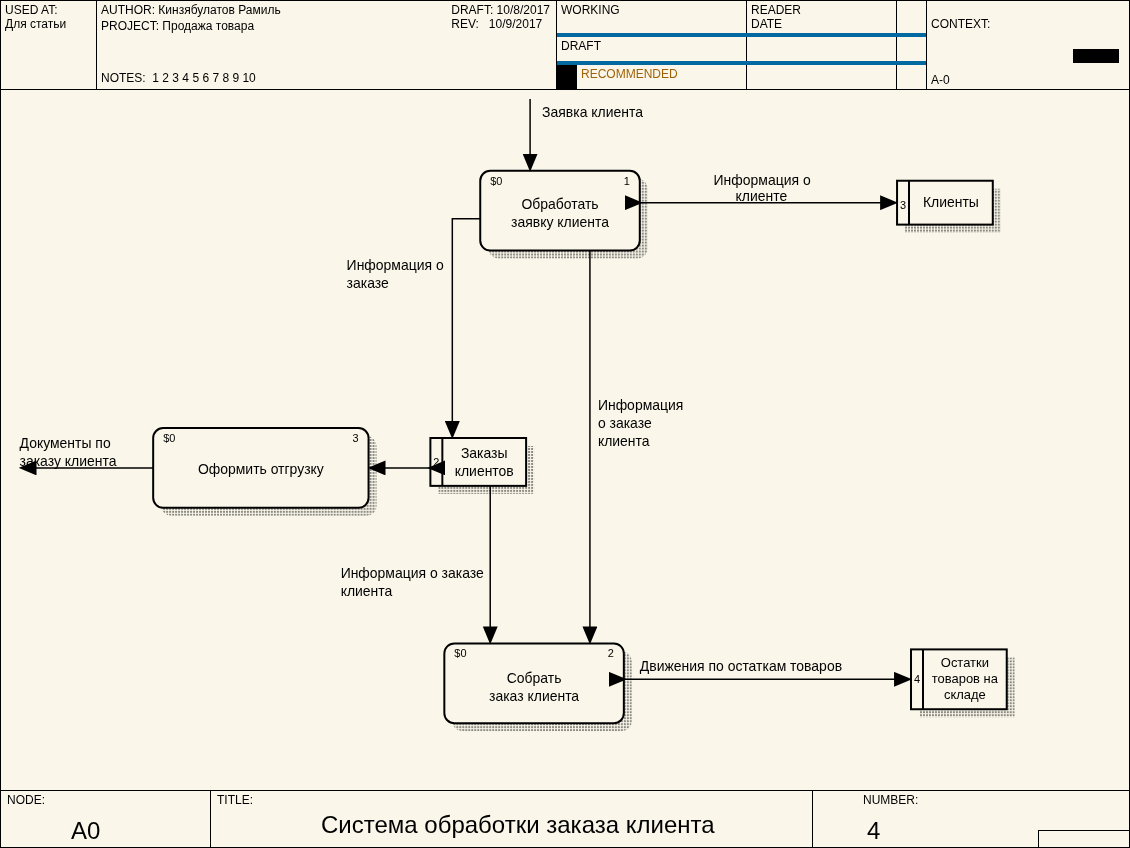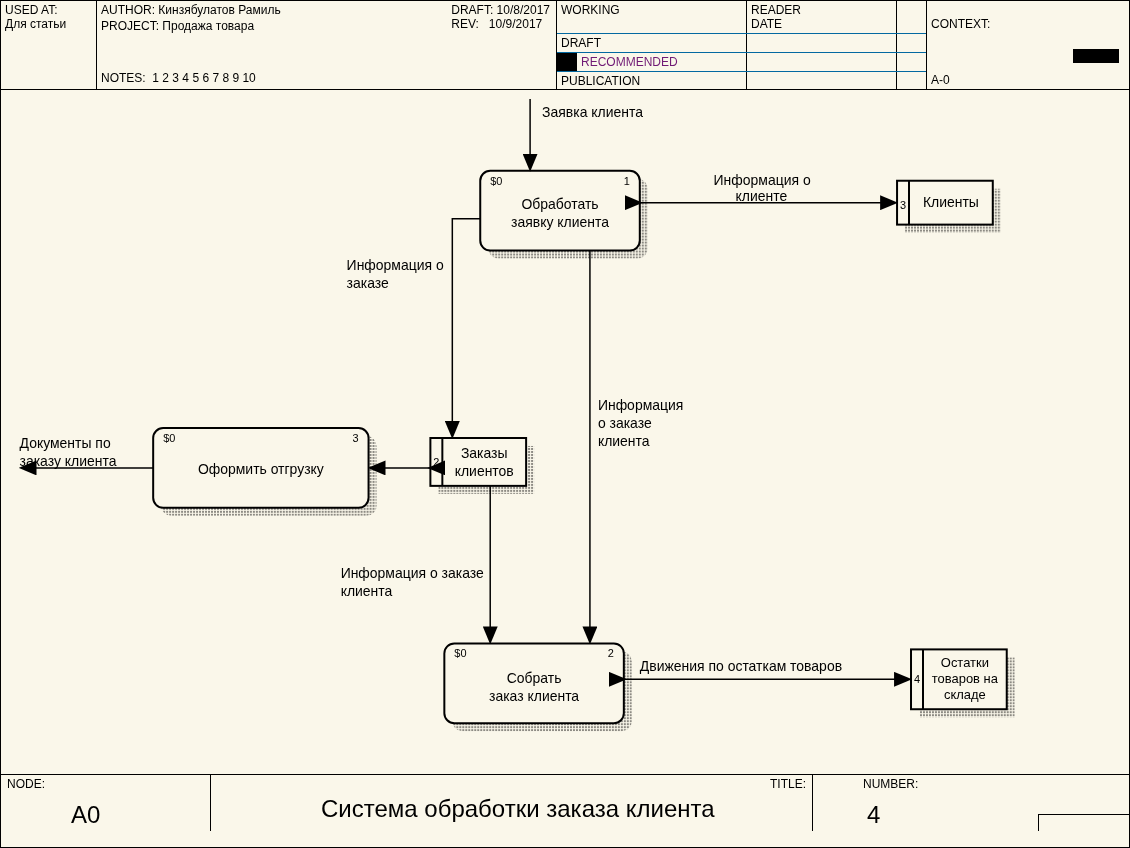--- a/index.html
+++ b/index.html
@@ -23,38 +23,38 @@
     font-size: 12px;
   }
   .header-cell {
     border-right: 1px solid #000;
     padding: 2px 4px;
     box-sizing: border-box;
   }
   .used-at { width: 96px; }
   .author-block { width: 460px; position: relative; }
   .status-block { width: 370px; display:flex; flex-direction:column; }
-  .status-row { flex:1; display:flex; border-bottom:1px solid #0369a1; }
+  .status-row { flex:1; display:flex; border-bottom:4px solid #0369a1; }
   .status-row:last-child { border-bottom:none; }
   .status-name { width:190px; border-right:1px solid #000; padding:2px 4px; font-size:12px; box-sizing:border-box; }
   .status-reader { width:150px; border-right:1px solid #000; padding:2px 4px; font-size:12px; box-sizing:border-box; }
   .status-reader-head { display:flex; justify-content:space-between;flex-direction:column; }
   .context-block { flex:1; padding:16px 4px; position:relative; }
   .status-hl { background:#000; color:#fff; }
   .author-row { margin-bottom:2px; }
   .author-label { display:inline-block; }
   .author-block .date-col { position:absolute; right:6px; top:2px; text-align:left; }
   .footer {
-    position:absolute; bottom:16px; left:0; right:0;
+    position:absolute; bottom:0; left:0; right:0;
     height:56px; border-top:1px solid #000;
     display:flex; font-size:12px;
   }
   .footer-cell { border-right:1px solid #000; padding:2px 6px; box-sizing:border-box; position:relative; }
   .footer-node { width:210px; }
-  .footer-title { width:602px;text-align:right; }
+  .footer-title { width:602px; }
   .footer-number { flex:1;margin-left:44px; }
   .footer-big { font-size:24px; position:absolute; }
   .diagram {
     position:absolute; top:88px; left:0; right:0; bottom:56px;
   }
   svg { width:100%; height:100%; }
   .box-label { font-size:14px; text-anchor:middle; }
   .arrow-label { font-size:14px; }
   .small { font-size:11px; }
   .notes { position:absolute; bottom:4px; left:4px; }
@@ -95,26 +95,22 @@
           <span>DATE</span>
         </div>
       </div>
       <div class="status-row">
         <div class="status-name">DRAFT</div>
         <div class="status-reader"></div>
       </div>
       <div class="status-row">
         <div class="status-name status-hl" style="padding:0;display:flex;">
           <div style="width:20px;background:#000;"></div>
-          <div style="flex:1;background:#faf7ea;color:#701a75;padding:2px 4px;">RECOMMENDED</div>
+          <div style="flex:1;background:#faf7ea;color:#a16207;padding:2px 4px;">RECOMMENDED</div>
         </div>
-        <div class="status-reader"></div>
-      </div>
-      <div class="status-row">
-        <div class="status-name">PUBLICATION</div>
         <div class="status-reader"></div>
       </div>
     </div>
     <div class="context-block">
       <div>CONTEXT:</div>
       <div class="blackbox"></div>
       <div style="position:absolute;bottom:2px;left:4px;">A-0</div>
     </div>
   </div>
 

